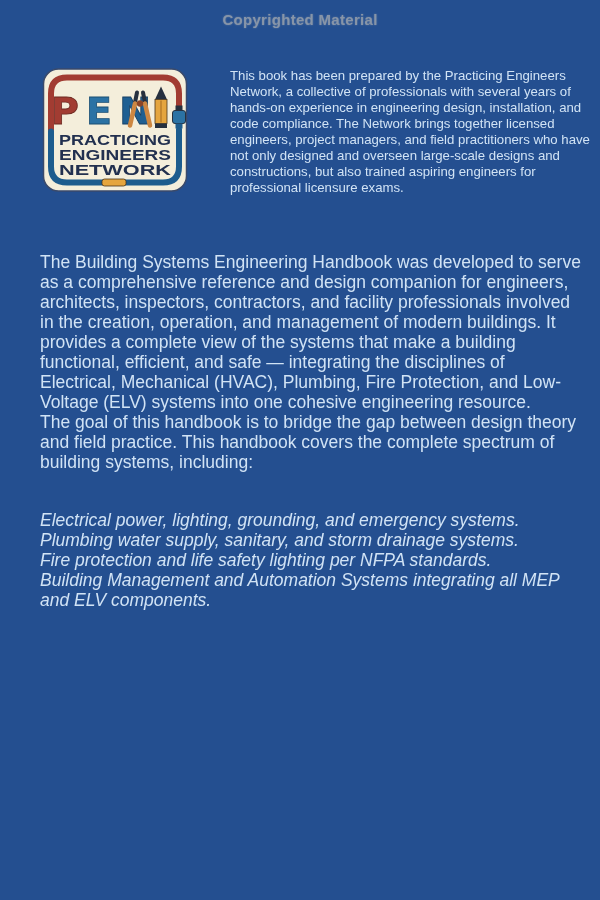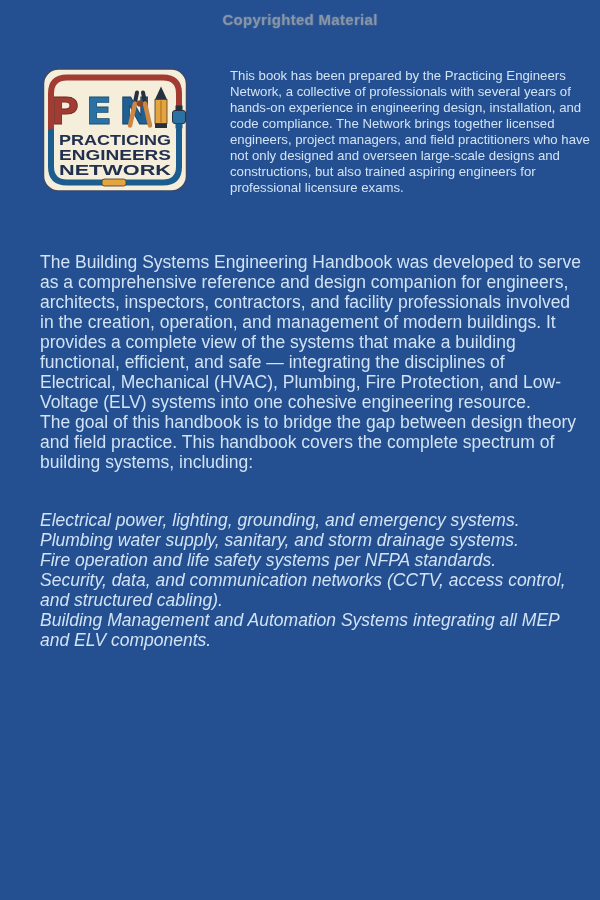--- a/index.html
+++ b/index.html
@@ -95,22 +95,21 @@
   <p class="intro">This book has been prepared by the Practicing Engineers Network, a collective of professionals with several years of hands-on experience in engineering design, installation, and code compliance. The Network brings together licensed engineers, project managers, and field practitioners who have not only designed and overseen large-scale designs and constructions, but also trained aspiring engineers for professional licensure exams.</p>
 
   <div class="description">
     <p>The Building Systems Engineering Handbook was developed to serve as a comprehensive reference and design companion for engineers, architects, inspectors, contractors, and facility professionals involved in the creation, operation, and management of modern buildings. It provides a complete view of the systems that make a building functional, efficient, and safe — integrating the disciplines of Electrical, Mechanical (HVAC), Plumbing, Fire Protection, and Low-Voltage (ELV) systems into one cohesive engineering resource.</p>
     <p>The goal of this handbook is to bridge the gap between design theory and field practice. This handbook covers the complete spectrum of building systems, including:</p>
   </div>
 
   <div class="systems">
     <p>Electrical power, lighting, grounding, and emergency systems.</p>
     <p>Plumbing water supply, sanitary, and storm drainage systems.</p>
-    <p>Fire operation and life safety systems per NFPA standards.</p>
-    <p>Security, data, and communication networks (CCTV, access control, and structured cabling).</p>
+    <p>Fire protection and life safety lighting per NFPA standards.</p>
     <p>Building Management and Automation Systems integrating all MEP and ELV components.</p>
   </div>
 
   <div class="barcode-box">
     <div class="isbn-label">ISBN 9798271303548</div>
     <div class="bars-main"></div>
     <div class="guard g1"></div>
     <div class="guard g2"></div>
     <div class="guard g3"></div>
     <div class="digit-lead">9</div>

